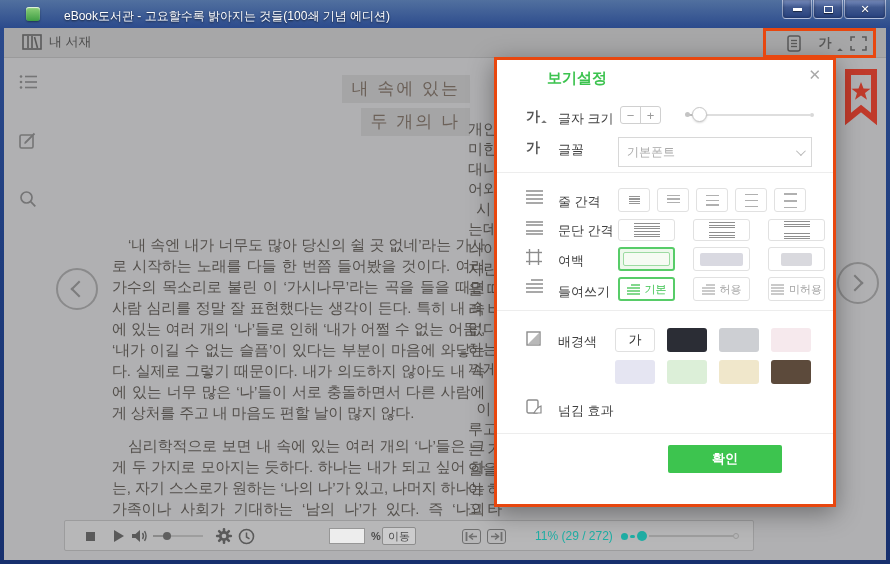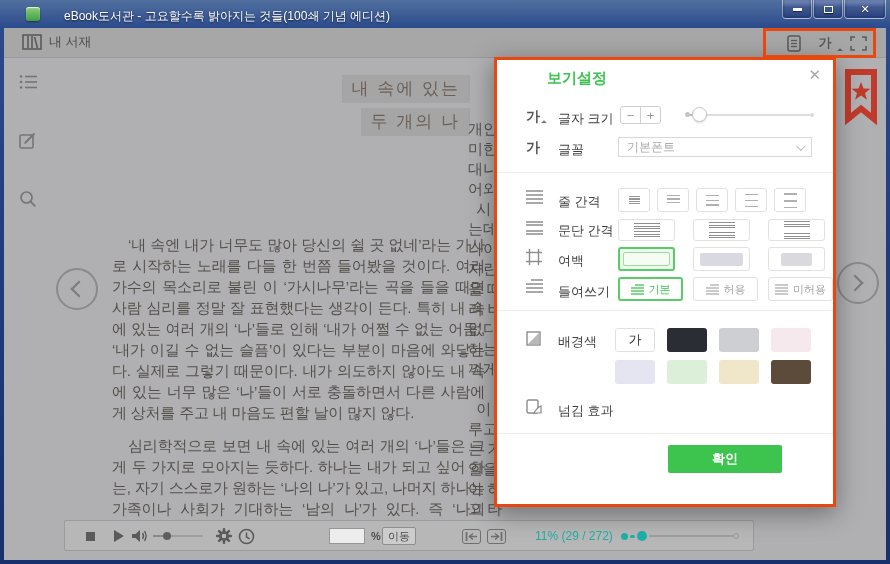--- a/index.html
+++ b/index.html
@@ -84,21 +84,21 @@
   .pdiv{position:absolute;left:0;width:336px;border-top:1px solid #ededed;}
   .stepper{position:absolute;left:123px;top:46px;width:41px;height:18px;border:1px solid #d0d0d0;border-radius:3px;display:flex;}
   .stepper div{flex:1;display:flex;align-items:center;justify-content:center;font-size:13px;color:#9a9a9a;}
   .stepper div:last-child{border-left:1px solid #d0d0d0;}
   .fs-slider{position:absolute;left:189px;top:47px;width:126px;height:16px;}
   .fs-slider .trk{position:absolute;left:2px;right:2px;top:7px;height:2px;background:#dedede;}
   .fs-slider .trk b{position:absolute;left:0;top:0;width:11px;height:2px;background:#bdbdbd;}
   .fs-slider .dl{position:absolute;left:-1px;top:5px;width:5px;height:5px;border-radius:50%;background:#c4c4c4;}
   .fs-slider .dr{position:absolute;right:-2px;top:6px;width:4px;height:4px;border-radius:50%;background:#d8d8d8;}
   .fs-slider .knob{position:absolute;left:6px;top:0;width:15px;height:15px;border-radius:50%;background:#fff;border:1.5px solid #c6c6c6;box-shadow:0 1px 2px rgba(0,0,0,.15);}
-  .sel{position:absolute;left:121px;width:194px;height:20px;border:1px solid #d8d8d8;display:flex;align-items:center;justify-content:space-between;padding:4px 8px;font-size:12px;color:#a8a8a8;}
+  .sel{position:absolute;left:121px;width:194px;height:20px;border:1px solid #d8d8d8;display:flex;align-items:center;justify-content:space-between;padding:14px 8px;font-size:12px;color:#a8a8a8;}
   .chev{width:7px;height:7px;border-right:1.5px solid #b9b9b9;border-bottom:1.5px solid #b9b9b9;transform:rotate(45deg) translateY(-2px);}
   .opt{position:absolute;border:1px solid #e1e1e1;border-radius:3px;background:#fff;display:flex;align-items:center;justify-content:center;gap:5px;}
   .opt.sel-green{border:2px solid #57cc68;}
   .ls-btn{top:128px;width:32px;height:24px;}
   .ls1{left:121px}.ls2{left:160px}.ls3{left:199px}.ls4{left:238px}.ls5{left:277px}
   .bars{background:repeating-linear-gradient(180deg,#b0b0b0 0 1.5px,transparent 1.5px var(--p,4px));}
   .ls1 .bars{width:11px;height:8px;--p:2.4px;background:repeating-linear-gradient(180deg,#969696 0 1.5px,transparent 1.5px 2.4px);}
   .ls2 .bars{width:13px;height:10px;--p:3.3px;}
   .ls3 .bars{width:13px;height:11px;--p:4.6px;}
   .ls4 .bars{width:13px;height:13px;--p:5.8px;}
@@ -107,21 +107,21 @@
   .ps-btn{top:159px;width:57px;height:22px;}
   .ps-icon{display:flex;flex-direction:column;}
   .ps-icon b{width:26px;height:6px;background:repeating-linear-gradient(180deg,#8f8f8f 0 1.3px,transparent 1.3px 2.7px);}
   .ps1 .ps-icon{gap:2px}.ps2 .ps-icon{gap:4px}.ps3 .ps-icon{gap:6px}
   .mg-btn{top:187px;width:57px;height:24px;}
   .mg-btn.sel-green{background:#eef8ec;}
   .mg-inner{border-radius:2px;}
   .mg1 .mg-inner{width:47px;height:14px;border:1px solid #9ddba2;background:#f6fbf3;}
   .mg2 .mg-inner{width:43px;height:13px;background:#d9d9e1;}
   .mg3 .mg-inner{width:31px;height:13px;background:#d9d9de;}
-  .in-btn{top:217px;width:65px;height:24px;font-size:11px;color:#a3a3a3;}
+  .in-btn{top:217px;width:57px;height:24px;font-size:11px;color:#a3a3a3;}
   .in-btn.sel-green{color:#3cc34f;}
   .swatch{position:absolute;width:40px;height:24px;border-radius:3px;}
   .swatch.first{border:1px solid #e0e0e0;background:#fff;display:flex;align-items:center;justify-content:center;font-size:13px;color:#333;}
   .sw-r1{top:268px}.sw-r2{top:300px}
   .sw-c1{left:118px}.sw-c2{left:170px}.sw-c3{left:222px}.sw-c4{left:274px}
   .btn-reset{position:absolute;left:50px;top:385px;width:113px;height:28px;border:1px solid #f09378;border-radius:2px;
     background:#fff;color:#e96a43;font-size:12px;display:flex;align-items:center;justify-content:center;}
   .btn-confirm{position:absolute;left:171px;top:385px;width:114px;height:28px;border-radius:2px;
     background:#3dc44f;color:#fff;font-size:13px;font-weight:bold;display:flex;align-items:center;justify-content:center;}
   svg{display:block;}

